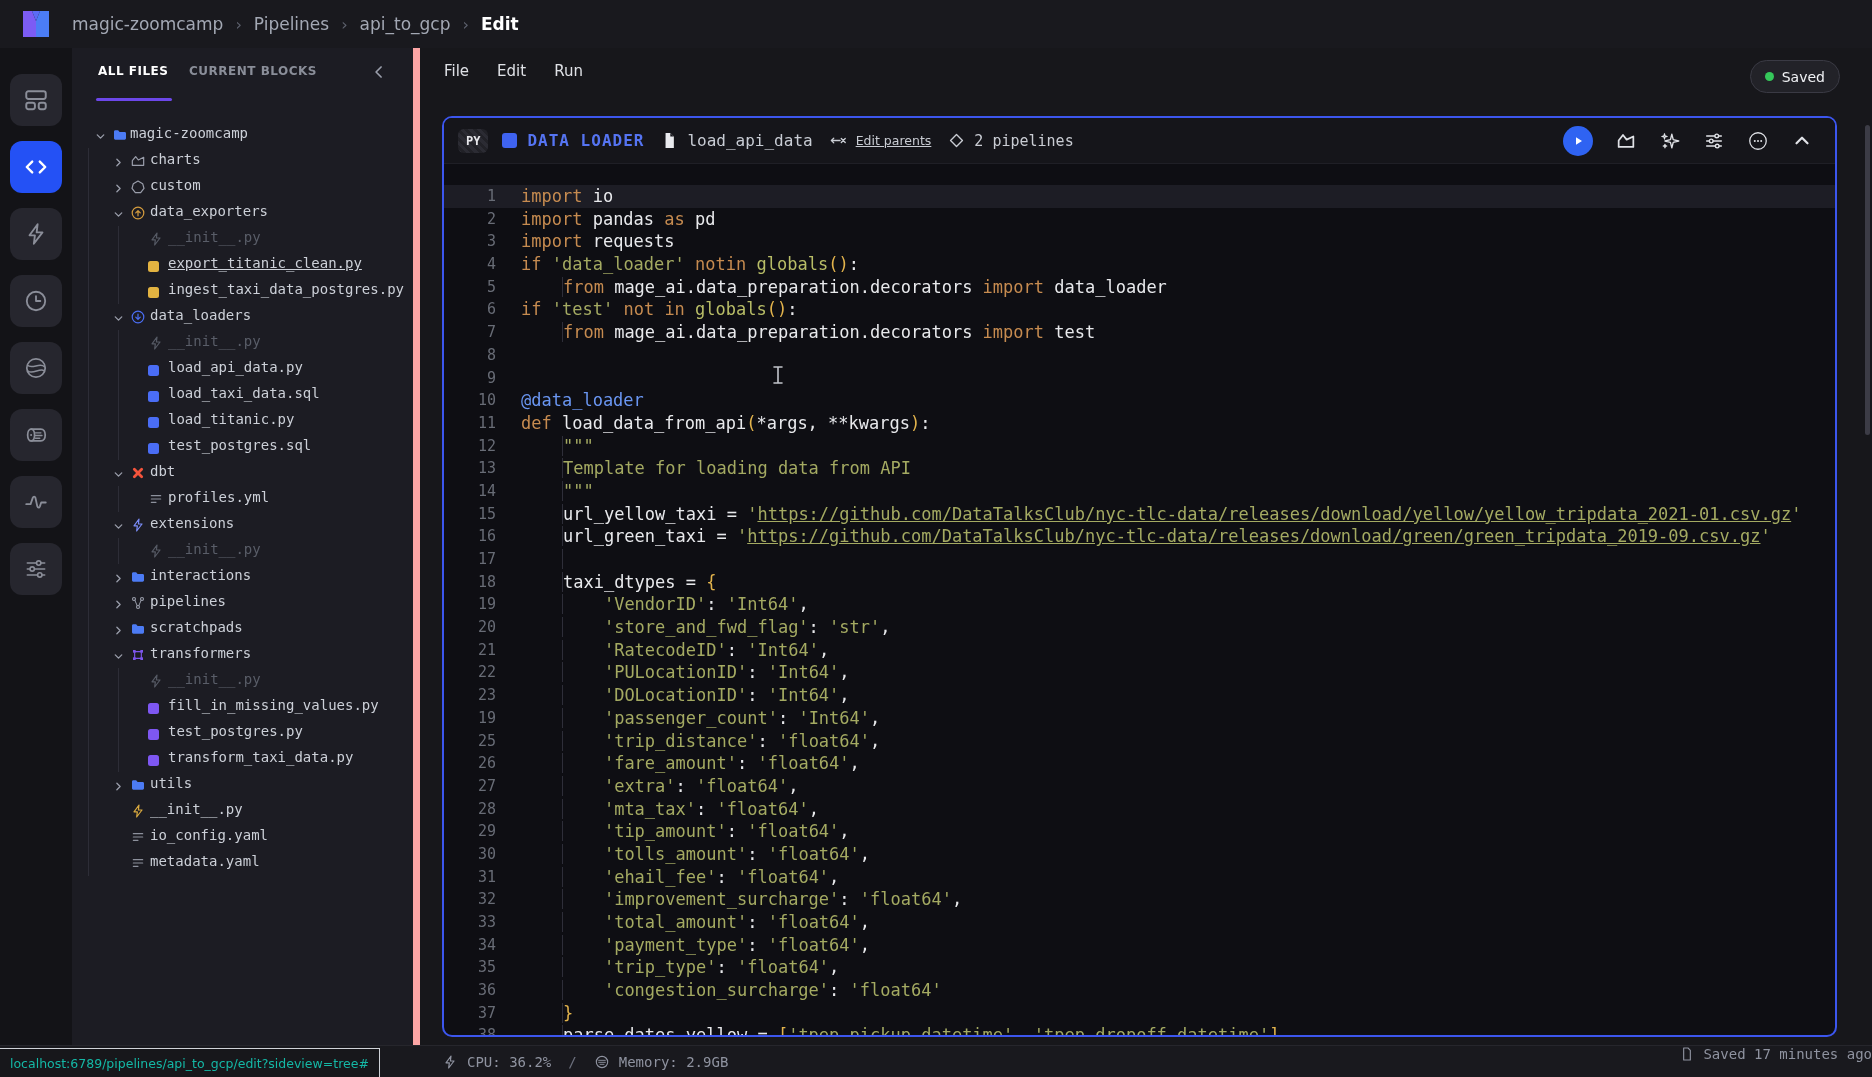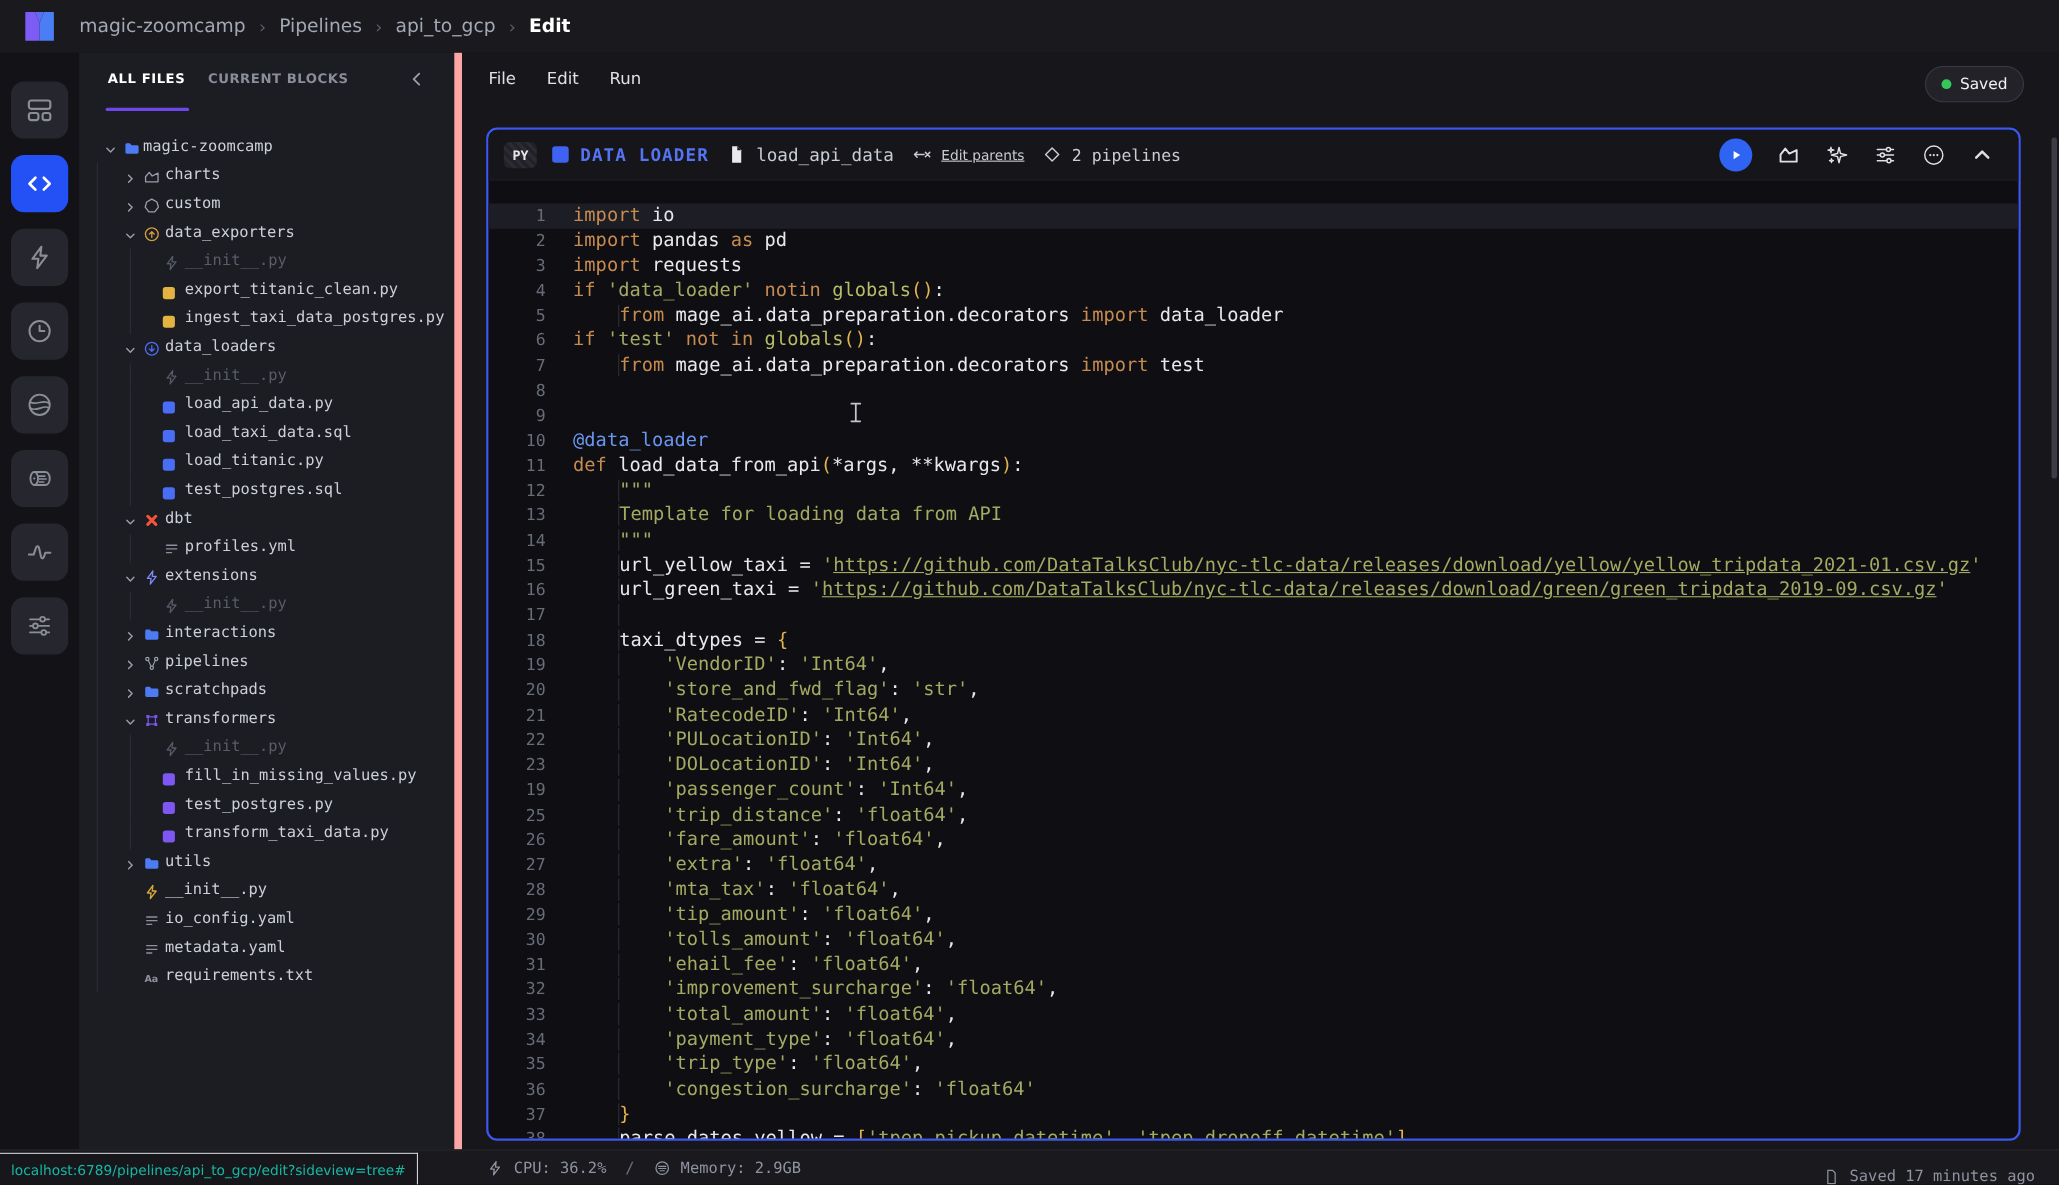--- a/index.html
+++ b/index.html
@@ -88,21 +88,21 @@
   .tk-kw { color:#c68b50; } .tk-pl { color:#e8e9ec; } .tk-str { color:#a4aa62; }
   .tk-lnk { color:#a4aa62; text-decoration:underline; } .tk-fn { color:#b8bd67; }
   .tk-brk { color:#e2b34c; } .tk-dec { color:#6a96f2; }
   .tk-ind { border-right:1px solid #2e2e39; }
 
   
   .statusbar { position:absolute; left:0; top:1045px; width:1872px; height:32px; background:#19191e;
                border-top:1px solid #26262c; font-family:"DejaVu Sans Mono", monospace; font-size:14px;
                color:#8f93a0; }
   .st-left { position:absolute; left:442px; top:0; height:32px; display:flex; align-items:center; gap:9px; }
-  .st-right { position:absolute; right:22px; top:0; height:32px; display:flex; align-items:flex-end; gap:8px; }
+  .st-right { position:absolute; right:0; top:0; height:32px; display:flex; align-items:flex-start; gap:8px; }
   .sic { width:16px; height:16px; display:flex; align-items:center; }
   .sic svg { width:16px; height:16px; }
   .sdiv { margin:0 8px; color:#6d717e; }
 
   .scroll-thumb { position:absolute; right:2px; top:125px; width:5px; height:310px; border-radius:3px;
                   background:#3c3c46; }
   .ibeam { position:absolute; left:772px; top:365px; width:12px; height:20px; color:#c2c5cc; }
   .ibeam svg { width:12px; height:20px; }
 
   .tooltip { position:absolute; left:0; top:1048px; height:29px; padding:0 10px; display:flex; align-items:center;
@@ -270,21 +270,21 @@
             </svg>
           </span>
           <span class="tlabel" style="left: 96px;">__init__.py</span>
         </div>
         <div class="trow">
           <i class="g" style="left: 16px;"></i>
           <i class="g" style="left: 46px;"></i>
           <span class="ticon" style="left: 76px;">
             <span class="sq" style="background:#e3b341"></span>
           </span>
-          <span class="tlabel" style="left: 96px;">export_titanic_clean.py</span>
+          <span class="tlabel" style="left: 96px; text-decoration: underline;">export_titanic_clean.py</span>
         </div>
         <div class="trow">
           <i class="g" style="left: 16px;"></i>
           <i class="g" style="left: 46px;"></i>
           <span class="ticon" style="left: 76px;">
             <span class="sq" style="background:#e3b341"></span>
           </span>
           <span class="tlabel" style="left: 96px;">ingest_taxi_data_postgres.py</span>
         </div>
         <div class="trow">
@@ -506,29 +506,20 @@
           <span class="tlabel" style="left: 78px;">io_config.yaml</span>
         </div>
         <div class="trow">
           <i class="g" style="left: 16px;"></i>
           <span class="ticon" style="left: 58px;">
             <svg viewBox="0 0 24 24">
               <path d="M5 7 H19 M5 12 H19 M5 17 H12" stroke="#8d919d" stroke-width="1.8" fill="none" stroke-linecap="round" stroke-linejoin="round"></path>
             </svg>
           </span>
           <span class="tlabel" style="left: 78px;">metadata.yaml</span>
-        </div>
-        <div class="trow">
-          <i class="g" style="left: 16px;"></i>
-          <span class="ticon" style="left: 58px;">
-            <svg viewBox="0 0 24 24">
-              <text x="2" y="17" font-size="13" font-weight="bold" fill="#8d919d" font-family="DejaVu Sans, sans-serif">Aa</text>
-            </svg>
-          </span>
-          <span class="tlabel" style="left: 78px;">requirements.txt</span>
         </div>
       </div>
   </aside>
 
   <main class="main">
     <div class="menubar">
       <nav class="menu" id="menu">
           <span>File</span>
           <span>Edit</span>
           <span>Run</span>

